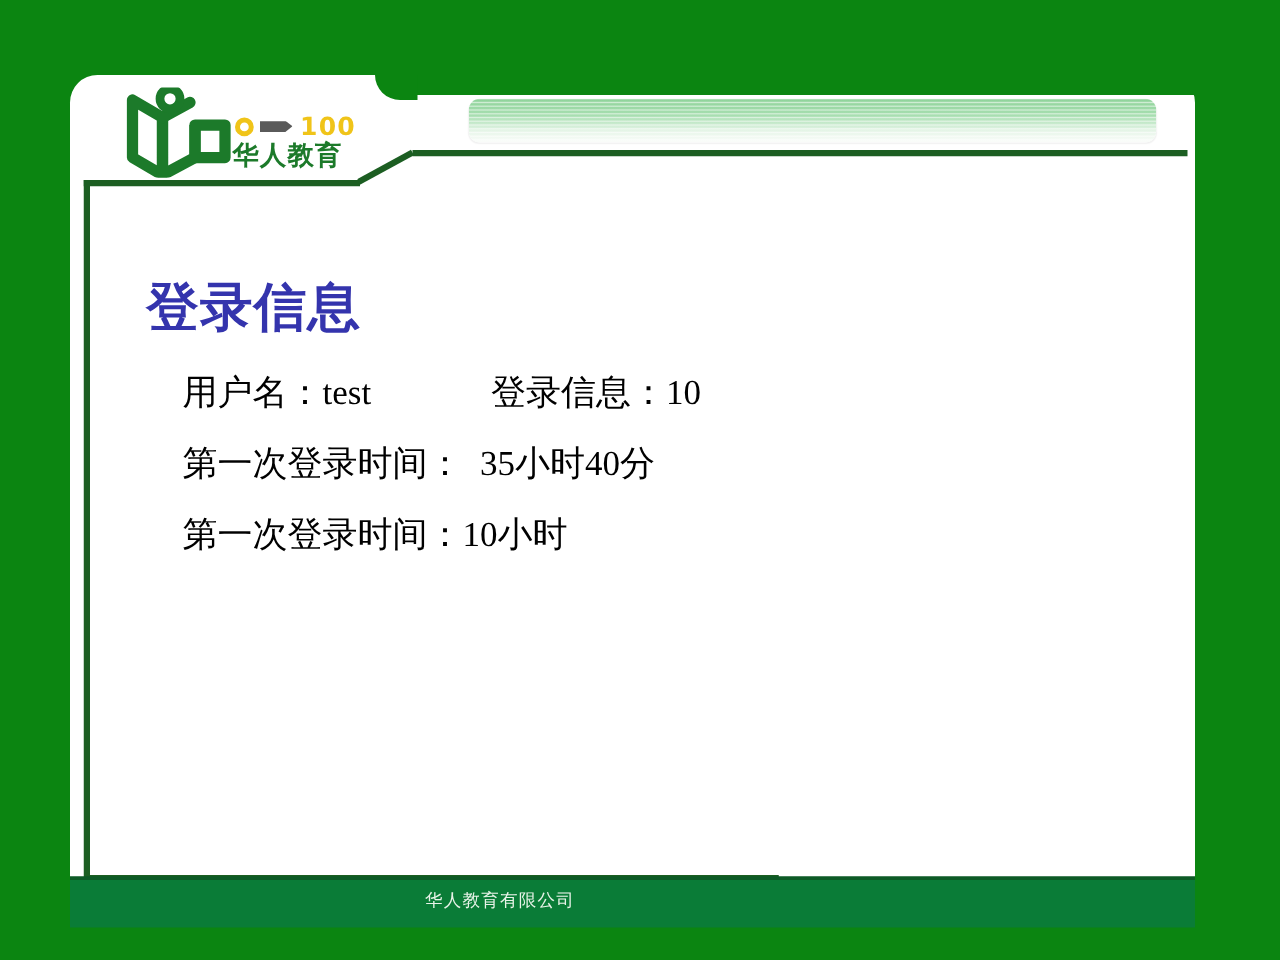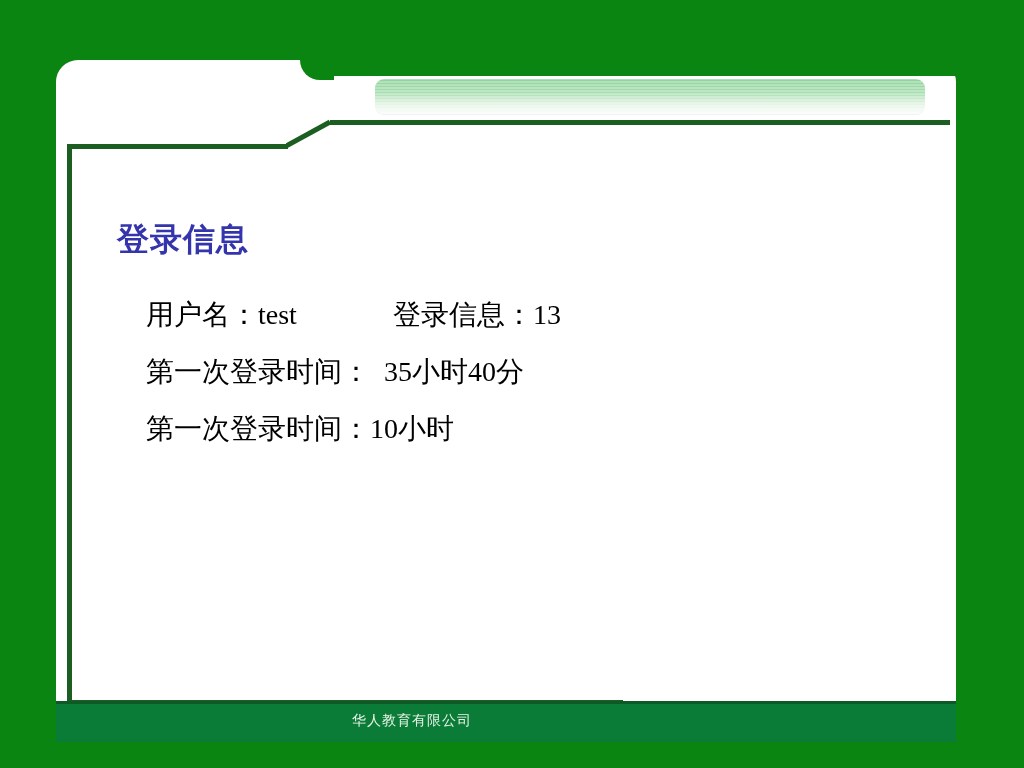--- a/index.html
+++ b/index.html
@@ -157,21 +157,21 @@
   .footer-band-dark {
     position: absolute;
     left: 56px;
     top: 701px;
     width: 900px;
     height: 4px;
     background: #0d5a26;
   }
   .footer-text {
     position: absolute;
-    left: 352px;
+    left: 340px;
     top: 712px;
     font-family: "DejaVu Sans", "Liberation Sans", sans-serif;
     font-size: 14px;
     color: #e8f3e8;
     letter-spacing: 1px;
   }
 
   
   .logo-wrap {
     position: absolute;
@@ -220,21 +220,21 @@
     color: #1c7a2a;
     letter-spacing: 1px;
   }
 
   
   .slide-title {
     position: absolute;
     left: 117px;
     top: 218px;
     font-family: "DejaVu Sans", "Liberation Sans", sans-serif;
-    font-size: 32px;
+    font-size: 42px;
     font-weight: bold;
     color: #3434ad;
     letter-spacing: 1px;
     white-space: nowrap;
   }
 
   
   .body-list {
     position: absolute;
     left: 146px;
@@ -262,37 +262,52 @@
   <div class="panel-white"></div>
   <div class="panel-white-foot-patch"></div>
   <div class="panel-white-foot"></div>
 
   <div class="top-green-band"></div>
   <div class="top-green-band-curve"></div>
   <div class="right-green"></div>
 
   <div class="banner-bar"></div>
 
+  <div class="logo-wrap">
+    <svg class="logo-mark" width="86" height="72" viewBox="0 0 86 72">
+      <path d="M6 10 L6 56 L30 70 L30 24 L6 10 Z" fill="none" stroke="#1c7a2a" stroke-width="9" stroke-linejoin="round"></path>
+      <path d="M30 24 L30 70 L56 56 L56 30" fill="none" stroke="#1c7a2a" stroke-width="9" stroke-linejoin="round"></path>
+      <path d="M30 24 L52 12" fill="none" stroke="#1c7a2a" stroke-width="9" stroke-linecap="round"></path>
+      <circle cx="36" cy="9" r="8" fill="none" stroke="#1c7a2a" stroke-width="7"></circle>
+      <path d="M56 30 L80 30 L80 56 L56 56 Z" fill="none" stroke="#1c7a2a" stroke-width="9" stroke-linejoin="round"></path>
+    </svg>
+    <div class="logo-dots">
+      <span class="logo-o"></span>
+      <span class="logo-dash"></span>
+      <span class="logo-100">100</span>
+    </div>
+    <div class="logo-cn">华人教育</div>
+  </div>
 
   <div class="rule-right"></div>
   <div class="rule-diag">
     <svg width="48" height="32" viewBox="0 0 48 32">
       <line x1="0" y1="28" x2="44" y2="4" stroke="#1c5e22" stroke-width="5"></line>
     </svg>
   </div>
   <div class="rule-left"></div>
   <div class="rule-vertical"></div>
   <div class="rule-bottom"></div>
 
   <div class="slide-title">登录信息</div>
 
   <div class="body-list">
 
     <div class="body-line">
-      <span class="lbl">用户名：</span><span>test</span><span class="gap-a"></span><span>登录信息：</span><span>13</span>
+      <span class="lbl">用户名：</span><span>test</span><span class="gap-a"></span><span>登录信息：</span><span>10</span>
     </div>
 
 
 
     <div class="body-line">
       <span class="lbl">第一次登录时间：</span><span class="gap-c"></span><span>35小时40分</span>
     </div>
 
 
     <div class="body-line">

